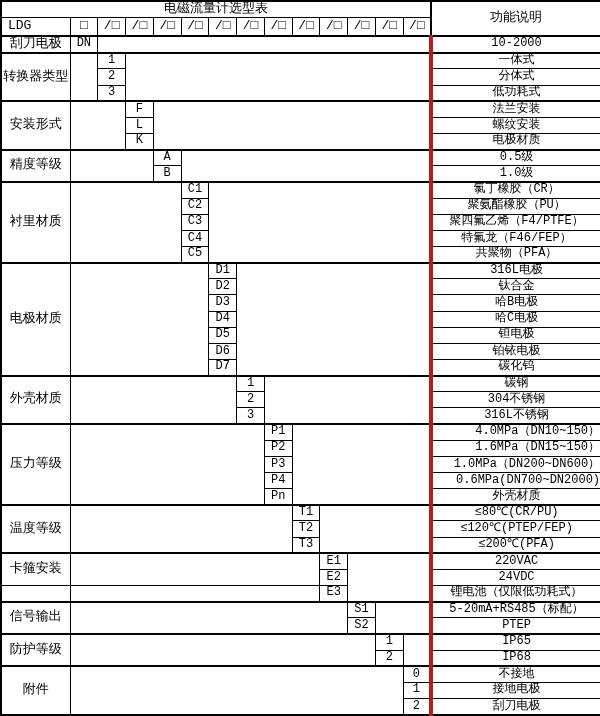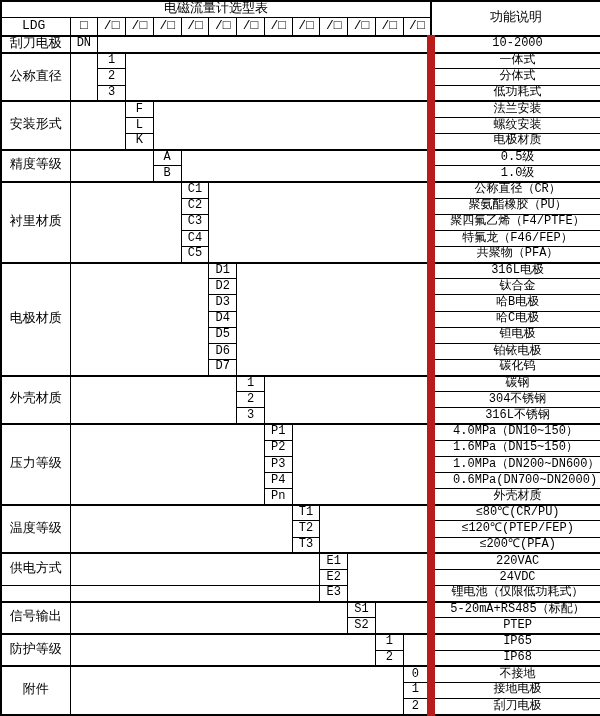--- a/index.html
+++ b/index.html
@@ -19,26 +19,26 @@
     font-size:12px;
     line-height:1.15;
     overflow:hidden;
     white-space:nowrap;
   }
   tr.title-row{height:15px;}
   tr.title-row td{font-size:13px;}
   tr.ldg-row{height:18px;}
   tr.data-row{height:16px;}
   td.lbl{font-size:13px;}
-  td.lbl-left{text-align:left;padding-left:20px;}
-  td.desc{border-left:8px solid #b91c1c;}
+  td.lbl-left{text-align:left;padding-left:6px;}
+  td.desc{border-left:4px solid #b91c1c;}
   td.desc-hdr{border-left:2px solid #000;font-size:13px;border-radius:10px;}
   tr.sec-start td{border-top:2px solid #000;}
   td.box{font-size:13px;letter-spacing:0px;padding-top:1px;}
-  td.left{text-align:left;padding-left:18px;}
+  td.left{text-align:right;padding-left:18px;}
 </style>
 </head>
 <body>
 
 <table>
   <colgroup>
     <col style="width:69px">
     <col span="13" style="width:27.77px">
     <col style="width:170px">
   </colgroup>
@@ -63,21 +63,21 @@
         <td class="box">/□</td>
         <td class="box">/□</td>
       </tr>
   <tr class="data-row sec-start">
         <td class="lbl" rowspan="1">刮刀电极</td>
         <td class="code">DN</td>
         <td class="gap" colspan="12" rowspan="1"></td>
         <td class="desc">10-2000</td>
       </tr>
       <tr class="data-row sec-start">
-        <td class="lbl" rowspan="3">公称直径</td>
+        <td class="lbl" rowspan="3">转换器类型</td>
         <td class="gap" colspan="1" rowspan="3"></td>
         <td class="code">1</td>
         <td class="gap" colspan="11" rowspan="3"></td>
         <td class="desc">一体式</td>
       </tr>
       <tr class="data-row">
         <td class="code">2</td>
         <td class="desc">分体式</td>
       </tr>
       <tr class="data-row">
@@ -108,21 +108,21 @@
       </tr>
       <tr class="data-row">
         <td class="code">B</td>
         <td class="desc">1.0级</td>
       </tr>
       <tr class="data-row sec-start">
         <td class="lbl" rowspan="5">衬里材质</td>
         <td class="gap" colspan="4" rowspan="5"></td>
         <td class="code">C1</td>
         <td class="gap" colspan="8" rowspan="5"></td>
-        <td class="desc">公称直径（CR）</td>
+        <td class="desc">氯丁橡胶（CR）</td>
       </tr>
       <tr class="data-row">
         <td class="code">C2</td>
         <td class="desc">聚氨酯橡胶（PU）</td>
       </tr>
       <tr class="data-row">
         <td class="code">C3</td>
         <td class="desc">聚四氟乙烯（F4/PTFE）</td>
       </tr>
       <tr class="data-row">
@@ -211,21 +211,21 @@
       </tr>
       <tr class="data-row">
         <td class="code">T2</td>
         <td class="desc">≤120℃(PTEP/FEP)</td>
       </tr>
       <tr class="data-row">
         <td class="code">T3</td>
         <td class="desc">≤200℃(PFA)</td>
       </tr>
       <tr class="data-row sec-start">
-        <td class="lbl" rowspan="2">供电方式</td>
+        <td class="lbl" rowspan="2">卡箍安装</td>
         <td class="gap" colspan="9" rowspan="2"></td>
         <td class="code">E1</td>
         <td class="gap" colspan="3" rowspan="3"></td>
         <td class="desc">220VAC</td>
       </tr>
       <tr class="data-row">
         <td class="code">E2</td>
         <td class="desc">24VDC</td>
       </tr>
       <tr class="data-row">

